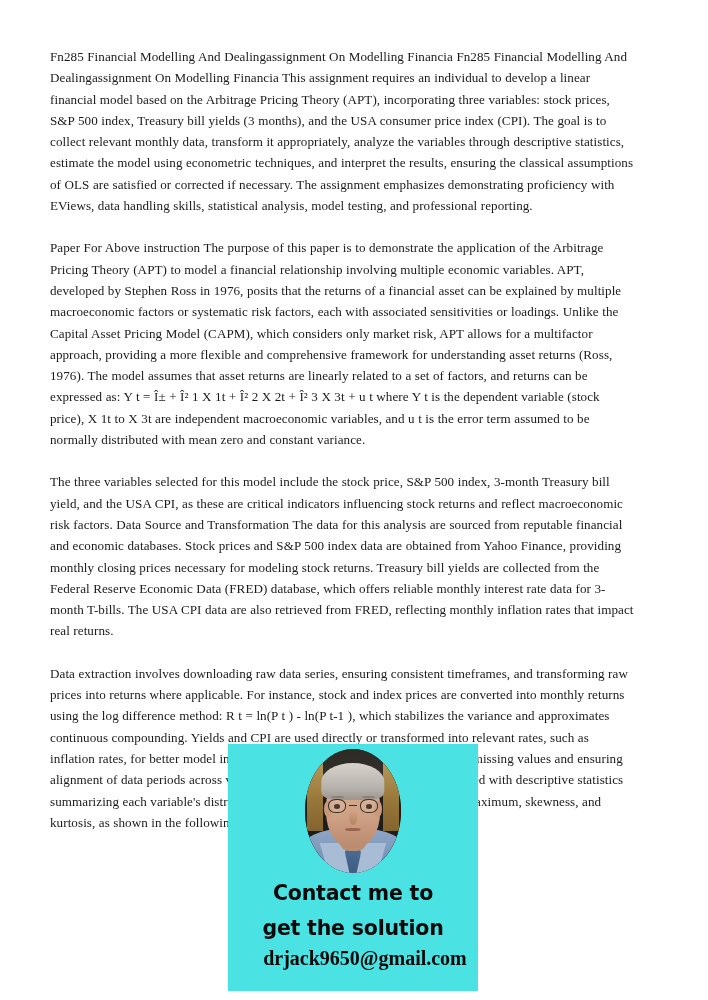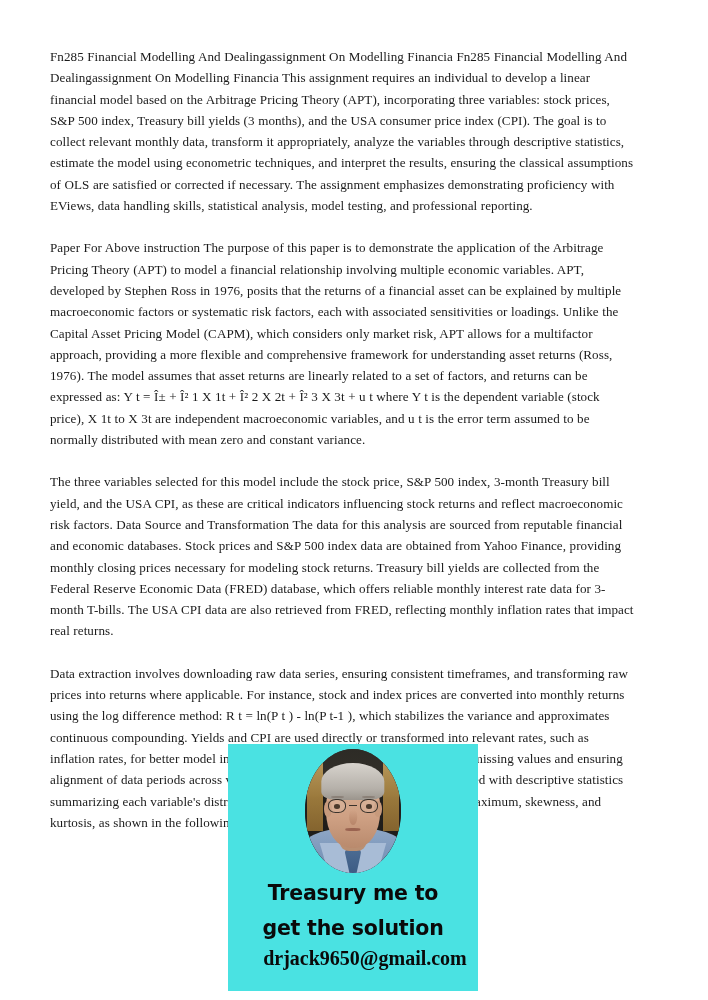--- a/index.html
+++ b/index.html
@@ -222,19 +222,19 @@
       <div class="pt-brR"></div>
       <div class="pt-glass pt-glassL"></div>
       <div class="pt-glass pt-glassR"></div>
       <div class="pt-bridge"></div>
       <div class="pt-eyeL"></div>
       <div class="pt-eyeR"></div>
       <div class="pt-nose"></div>
       <div class="pt-mouth"></div>
     </div>
 
-    <div class="contact-line first">Treasury me to</div>
+    <div class="contact-line first">Contact me to</div>
     <div class="contact-line">get the solution</div>
     <div class="contact-email">drjack9650@gmail.com</div>
 
   </div>
 
 </div>
 
 </body></html>

